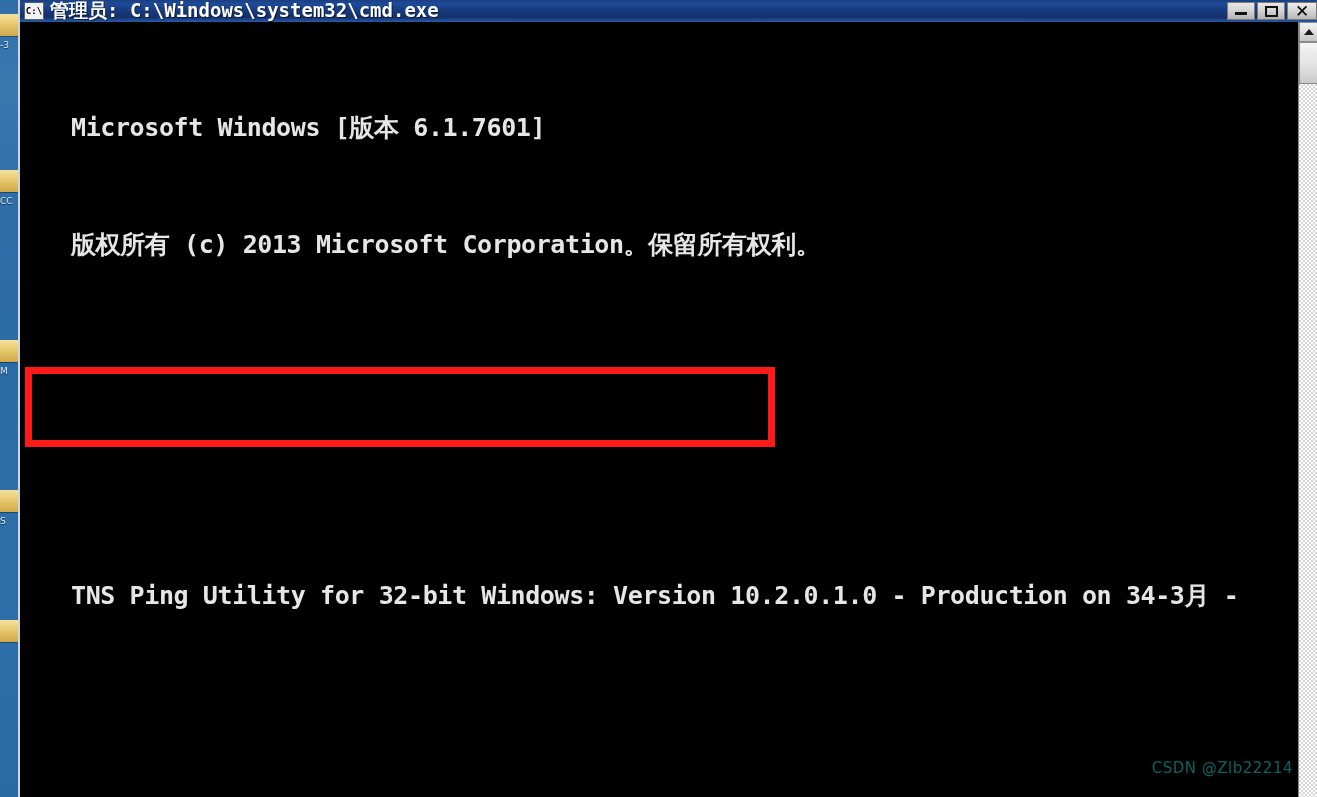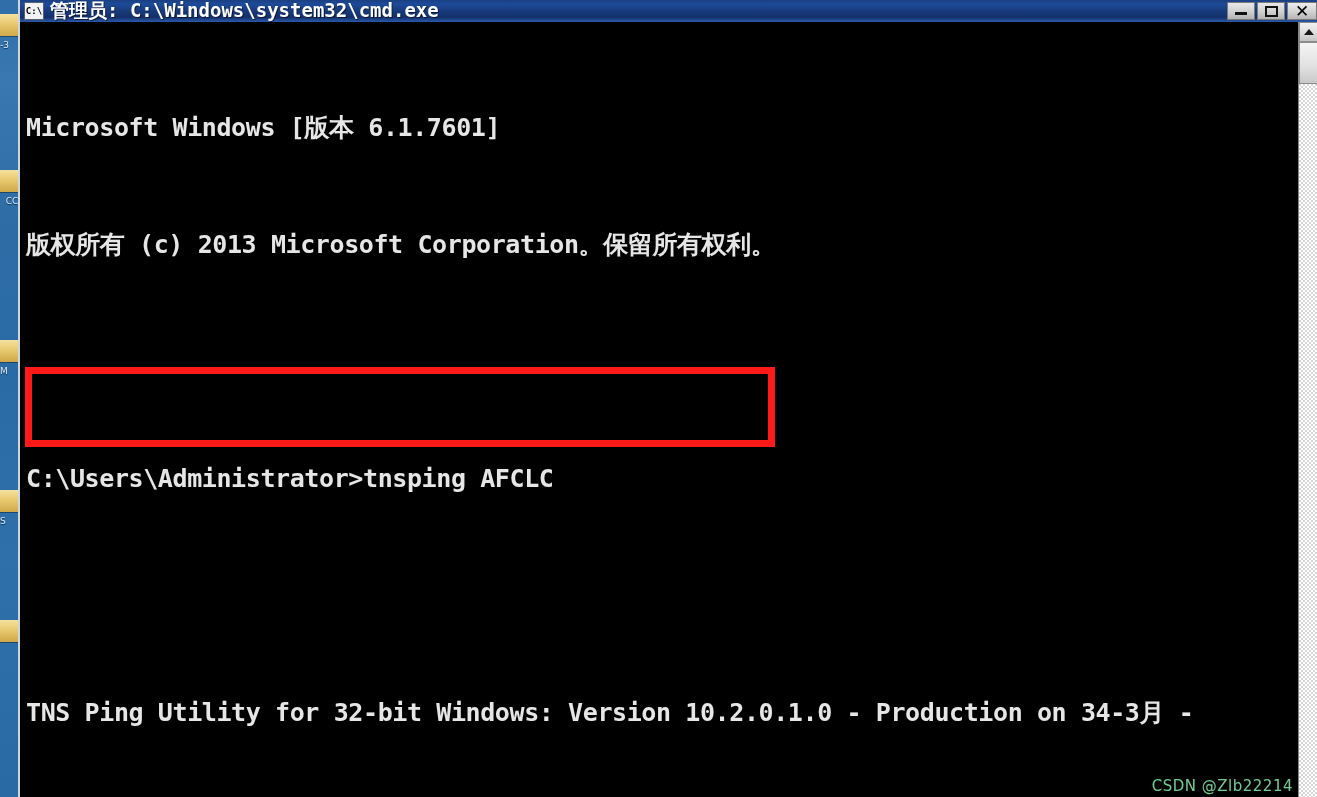--- a/index.html
+++ b/index.html
@@ -157,21 +157,21 @@
     width: 1270px;
     color: #e6e6e6;
     font-family: "DejaVu Sans Mono", monospace;
     font-size: 25px;
     line-height: 39px;
     letter-spacing: -0.4px;
     white-space: pre;
     font-weight: bold;
     -webkit-font-smoothing: none;
   }
-  #console-text .line { height: 39px; white-space: pre; overflow: visible; }
+  #console-text .line { height: 39px; white-space: pre; overflow: visible; margin-left: 45px; }
   #console-text .blank { height: 39px; }
 
   
   #scrollbar {
     position: absolute;
     right: 0; top: 22px;
     width: 21px;
     height: 775px;
     background: #ffffff;
     background-image:
@@ -217,38 +217,38 @@
     height: 80px;
     border: 7px solid #ff1a1a;
     box-sizing: border-box;
     pointer-events: none;
   }
 
   
   #watermark {
     position: absolute;
     right: 26px;
-    bottom: 2px;
-    color: #86efac;
+    bottom: 20px;
+    color: #0f766e;
     font-family: "DejaVu Sans", sans-serif;
     font-size: 15px;
     letter-spacing: .5px;
     opacity: .85;
   }
 </style>
 </head>
 <body>
 
 <div id="screen">
 
   <div id="desktop-strip">
     <div class="desk-icon" style="top:14px;"></div>
     <div class="desk-label" style="top:40px;">-3</div>
     <div class="desk-icon" style="top:170px;"></div>
-    <div class="desk-label" style="top:196px;text-align:center;">CC</div>
+    <div class="desk-label" style="top:196px;">CC</div>
     <div class="desk-icon" style="top:340px;"></div>
     <div class="desk-label" style="top:366px;">M</div>
     <div class="desk-icon" style="top:490px;"></div>
     <div class="desk-label" style="top:516px;">S</div>
     <div class="desk-icon" style="top:620px;"></div>
   </div>
 
   <div id="console-window">
 
     <div id="titlebar">
@@ -265,21 +265,20 @@
             <span class="glyph">✕</span>
           </div>
       </div>
     </div>
 
     <div id="console-body">
       <div id="console-text">
         <div class="line">Microsoft Windows [版本 6.1.7601]</div>
         <div class="line">版权所有 (c) 2013 Microsoft Corporation。保留所有权利。</div>
         <div class="line blank"></div>
-        <div class="line">C:\Users\Administrator&gt;tnsping AFCLC</div>
         <div class="line blank"></div>
         <div class="line">TNS Ping Utility for 32-bit Windows: Version 10.2.0.1.0 - Production on 34-3月 -</div>
         
         
         
         
         
         
         
         

